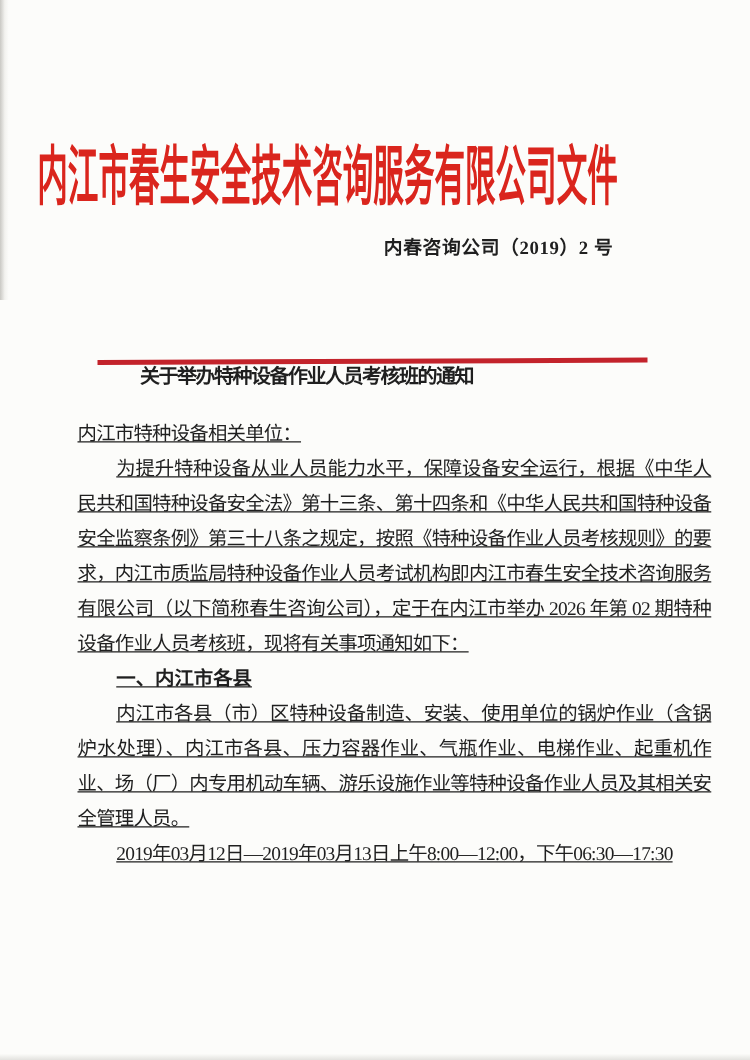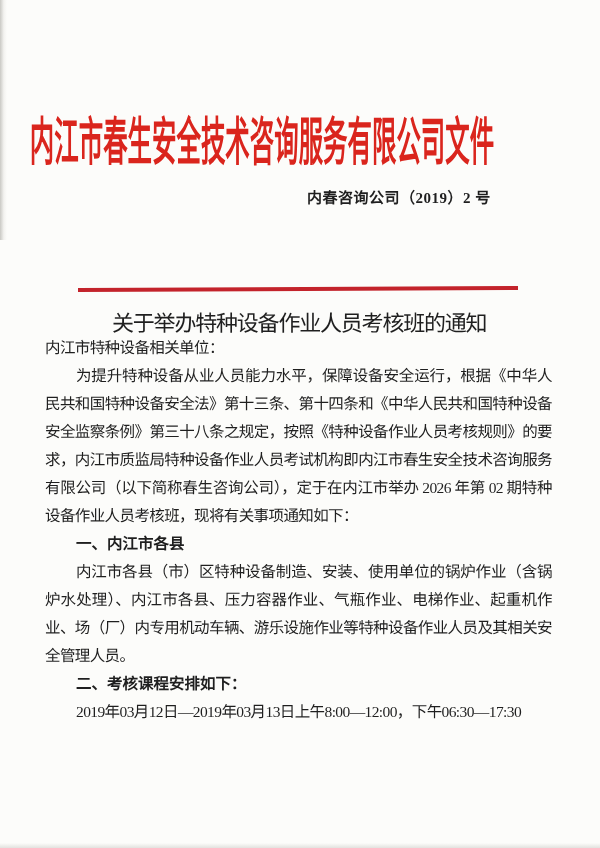--- a/index.html
+++ b/index.html
@@ -51,31 +51,32 @@
     font-size: 15px; font-weight: 700; color: var(--ink);
     letter-spacing: 0.5px; white-space: nowrap;
   }
   .red-rule {
     position: absolute; top: 287px; left: 78px;
     width: 440px; height: 4px;
     background: var(--rule_red);
     transform: rotate(-0.25deg);
   }
   .notice-title {
-    position: absolute; top: 305px; left: 112px;
-    font-size: 22px; font-weight: 400; color: var(--ink);
+    position: absolute; top: 287px; left: 112px;
+    font-size: 16px; font-weight: 700; color: var(--ink);
     letter-spacing: -1.2px; white-space: nowrap;
     font-family: "Liberation Sans", "DejaVu Sans", sans-serif;
   }
   .body-text {
-    position: absolute; top: 334px; left: 45px; width: 507px;
+    position: absolute; top: 334px; left: 62px; width: 507px;
     font-size: 15.5px; line-height: 28px; letter-spacing: -0.6px;
     color: var(--ink);
     text-align: justify;
     text-justify: inter-ideograph;
+    text-decoration: underline;
   }
   .body-text p { margin: 0; }
   .body-text .indent { text-indent: 2em; }
   .body-text .heading {
     font-weight: 700;
     text-indent: 2em;
     font-family: "Liberation Sans", "DejaVu Sans", sans-serif;
     letter-spacing: 0;
   }
 </style>
@@ -93,18 +94,17 @@
 
   <div class="red-rule"></div>
 
   <div class="notice-title">关于举办特种设备作业人员考核班的通知</div>
 
   <div class="body-text">
     <p class="salutation">内江市特种设备相关单位：</p>
     <p class="indent">为提升特种设备从业人员能力水平，保障设备安全运行，根据《中华人民共和国特种设备安全法》第十三条、第十四条和《中华人民共和国特种设备安全监察条例》第三十八条之规定，按照《特种设备作业人员考核规则》的要求，内江市质监局特种设备作业人员考试机构即内江市春生安全技术咨询服务有限公司（以下简称春生咨询公司），定于在内江市举办 2026 年第 02 期特种设备作业人员考核班，现将有关事项通知如下：</p>
     <p class="heading">一、内江市各县</p>
     <p class="indent">内江市各县（市）区特种设备制造、安装、使用单位的锅炉作业（含锅炉水处理）、内江市各县、压力容器作业、气瓶作业、电梯作业、起重机作业、场（厂）内专用机动车辆、游乐设施作业等特种设备作业人员及其相关安全管理人员。</p>
-    <p class="heading">二、考核课程安排如下：</p>
     <p class="indent">2019年03月12日—2019年03月13日上午8:00—12:00，下午06:30—17:30</p>
   </div>
 
   <div class="scan-edge-bottom"></div>
 </div>
 
 </body></html>

